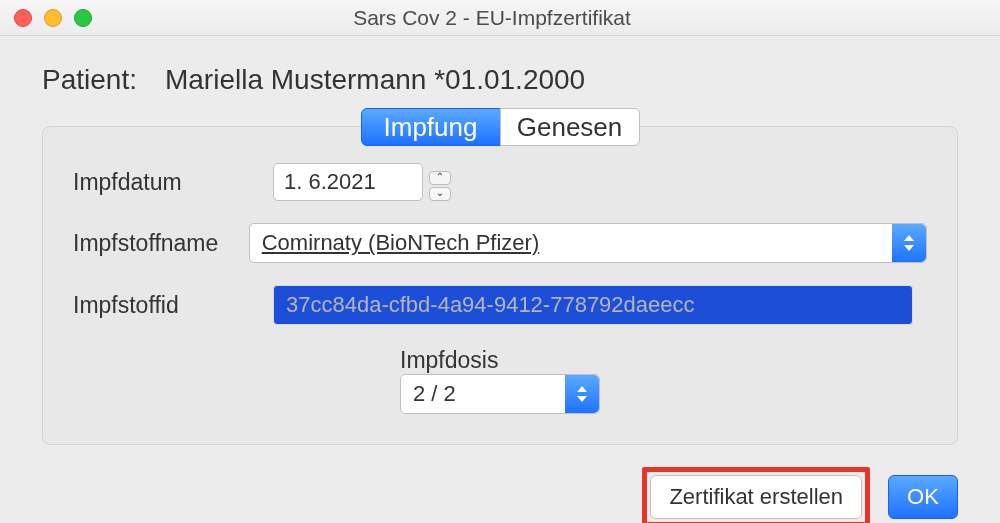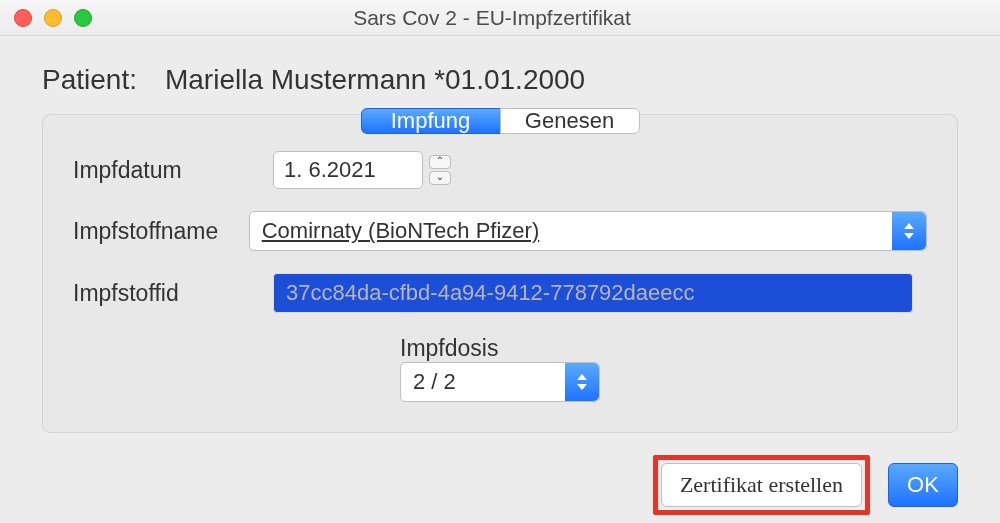--- a/index.html
+++ b/index.html
@@ -47,23 +47,23 @@
       margin-bottom: 12px;
       font-size:28px;
     }
     .tab-row {
       display:flex;
       justify-content:center;
       gap:0;
     }
     .tab {
       min-width:140px;
-      height:26px;
+      height:38px;
       display:flex; align-items:center; justify-content:center;
-      font-size:22px;
+      font-size:26px;
       border:1px solid #bfbfbf;
       background:#fff;
     }
     .tab.active {
       background: linear-gradient(#5aa9ff,#1f72ff);
       border-color:#1f60e8;
       color:#fff;
     }
     .tab.left  { border-radius:6px 0 0 6px; }
     .tab.right { border-radius:0 6px 6px 0; margin-left:-1px; }
@@ -75,21 +75,21 @@
       padding: 36px 30px 30px 30px;
     }
     .form-row {
       display:flex;
       align-items:center;
       margin-bottom:22px;
       font-size:23px;
     }
     .form-row:last-child { margin-bottom:0;flex-direction:column; }
     .form-label { width:200px; }
-    .date-wrap { display:flex; align-items:center; }
+    .date-wrap { display:flex; align-items:flex-end; }
     .date-box {
       width:150px; height:38px;
       border:1px solid #bfbfbf; border-radius:5px;
       background:#fff;
       display:flex; align-items:center;
       padding:0 10px; font-size:22px;
     }
     .stepper {
       width:22px; margin-left:6px;
       display:flex; flex-direction:column; gap:2px;
@@ -140,21 +140,20 @@
     .btn {
       height:44px; border-radius:6px;
       padding:0 18px; font-size:22px;
       display:flex; align-items:center; justify-content:center;
       cursor:pointer;
     }
     .btn-default {
       background:#fff;
       border:1px solid #c0c0c0;
       color:#333;
-      font-family:Liberation Serif, serif;
     }
     .btn-primary {
       background: linear-gradient(#5aa9ff,#1f72ff);
       border:1px solid #1f60e8;
       color:#fff;
       min-width:70px;
     }
     .highlight-frame {
       border:5px solid #e53528;
       padding:3px;

